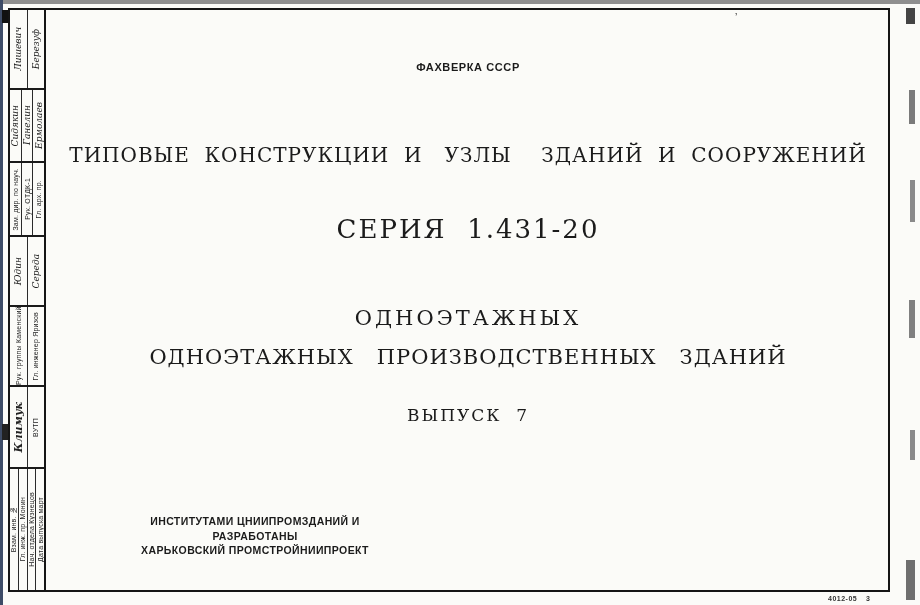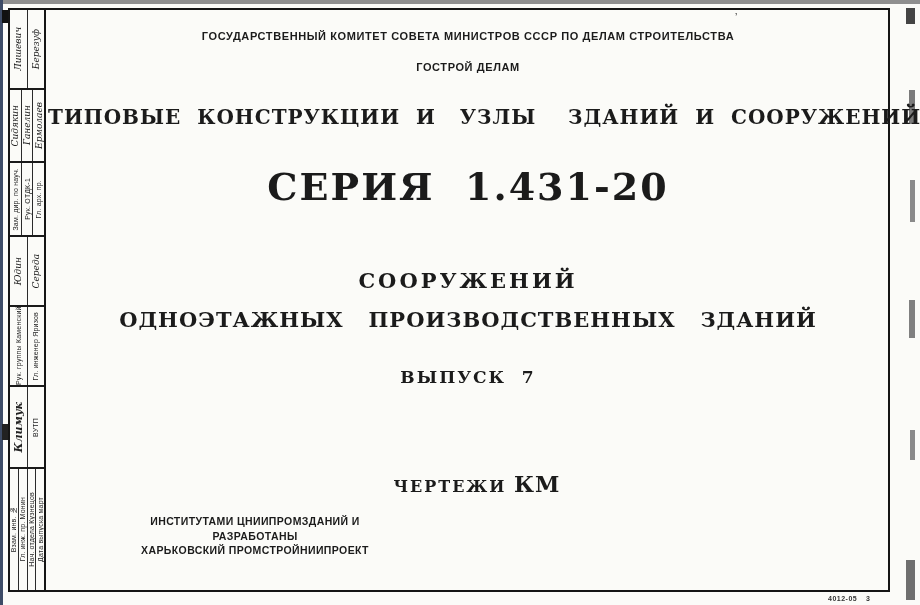--- a/index.html
+++ b/index.html
@@ -26,21 +26,21 @@
   .m-col:first-child{border-left:none;}
   .rot{writing-mode:vertical-rl;transform:rotate(180deg);white-space:nowrap;
        max-height:100%;color:#222;}
   .script{font-family:"DejaVu Serif",serif;font-style:italic;font-size:9px;}
   .script-big{font-family:"DejaVu Serif",serif;font-style:italic;font-size:11px;font-weight:700;}
   .print{font-family:"Liberation Sans",sans-serif;font-size:7px;letter-spacing:.2px;}
 
   
   .center-line{position:absolute;left:48px;right:32px;text-align:center;white-space:pre;}
   .sans-head{font-family:"Liberation Sans",sans-serif;font-weight:600;font-size:11px;letter-spacing:.6px;}
-  .serif-title{font-family:"DejaVu Serif",serif;font-weight:700;}
+  .serif-title{font-family:"DejaVu Serif",serif;font-weight:400;margin-top:38px;}
 
   .developed{position:absolute;left:100px;top:514px;width:310px;text-align:center;
              font-size:10.5px;line-height:14.5px;font-weight:600;letter-spacing:.4px;}
   .approved{position:absolute;left:604px;top:514px;width:292px;font-size:10.5px;
             line-height:15px;font-weight:600;letter-spacing:.2px;}
   .approved .l1{text-align:center;}
 
   .footer-code{position:absolute;top:595px;font-size:7px;font-weight:700;color:#333;letter-spacing:.5px;}
   .tick{position:absolute;left:735px;top:12px;font-size:10px;color:#222;}
 </style>
@@ -137,36 +137,32 @@
         <div class="m-col">
           <span class="rot print">Дата выпуска  март</span>
           </div>
       </div>
 
     </div>
   </div>
 
   <div class="tick">’</div>
 
-  <div class="center-line sans-head" style="top:30px;">ГОСУДАРСТВЕННЫЙ КОМИТЕТ СОВЕТА МИНИСТРОВ СССР ПО ДЕЛАМ СТРОИТЕЛЬСТВА</div>
-  <div class="center-line sans-head" style="top:61px;">ГОСТРОЙ ДЕЛАМ</div>
+  <div class="center-line sans-head" style="top:61px;">ФАХВЕРКА СССР</div>
 
   <div class="center-line serif-title" style="top:105px;font-size:20px;letter-spacing:1px;">ТИПОВЫЕ  КОНСТРУКЦИИ  И   УЗЛЫ    ЗДАНИЙ  И  СООРУЖЕНИЙ</div>
 
-  <div class="center-line serif-title" style="top:164px;font-size:38px;letter-spacing:2px;">СЕРИЯ  1.431-20</div>
+  <div class="center-line serif-title" style="top:176px;font-size:26px;letter-spacing:2px;">СЕРИЯ  1.431-20</div>
 
-  <div class="center-line serif-title" style="top:268px;font-size:21px;letter-spacing:3px;">СООРУЖЕНИЙ</div>
+  <div class="center-line serif-title" style="top:268px;font-size:21px;letter-spacing:3px;">ОДНОЭТАЖНЫХ</div>
   <div class="center-line serif-title" style="top:307px;font-size:21px;letter-spacing:1px;">ОДНОЭТАЖНЫХ   ПРОИЗВОДСТВЕННЫХ   ЗДАНИЙ</div>
 
   <div class="center-line serif-title" style="top:367px;font-size:17px;letter-spacing:2px;">ВЫПУСК  7</div>
 
 
-  <div class="center-line" style="top:453px;">
-    <span class="serif-title" style="font-size:16px;letter-spacing:2px;">ЧЕРТЕЖИ </span><span class="serif-title" style="font-size:22px;letter-spacing:1px;">КМ</span>
-  </div>
 
   <div class="developed">
     <div>ИНСТИТУТАМИ ЦНИИПРОМЗДАНИЙ И</div>
     <div>РАЗРАБОТАНЫ</div>
     <div>ХАРЬКОВСКИЙ  ПРОМСТРОЙНИИПРОЕКТ</div>
   </div>
 
 
   <div class="footer-code" style="left:828px;">4012-05</div>
   <div class="footer-code" style="left:866px;">3</div>

